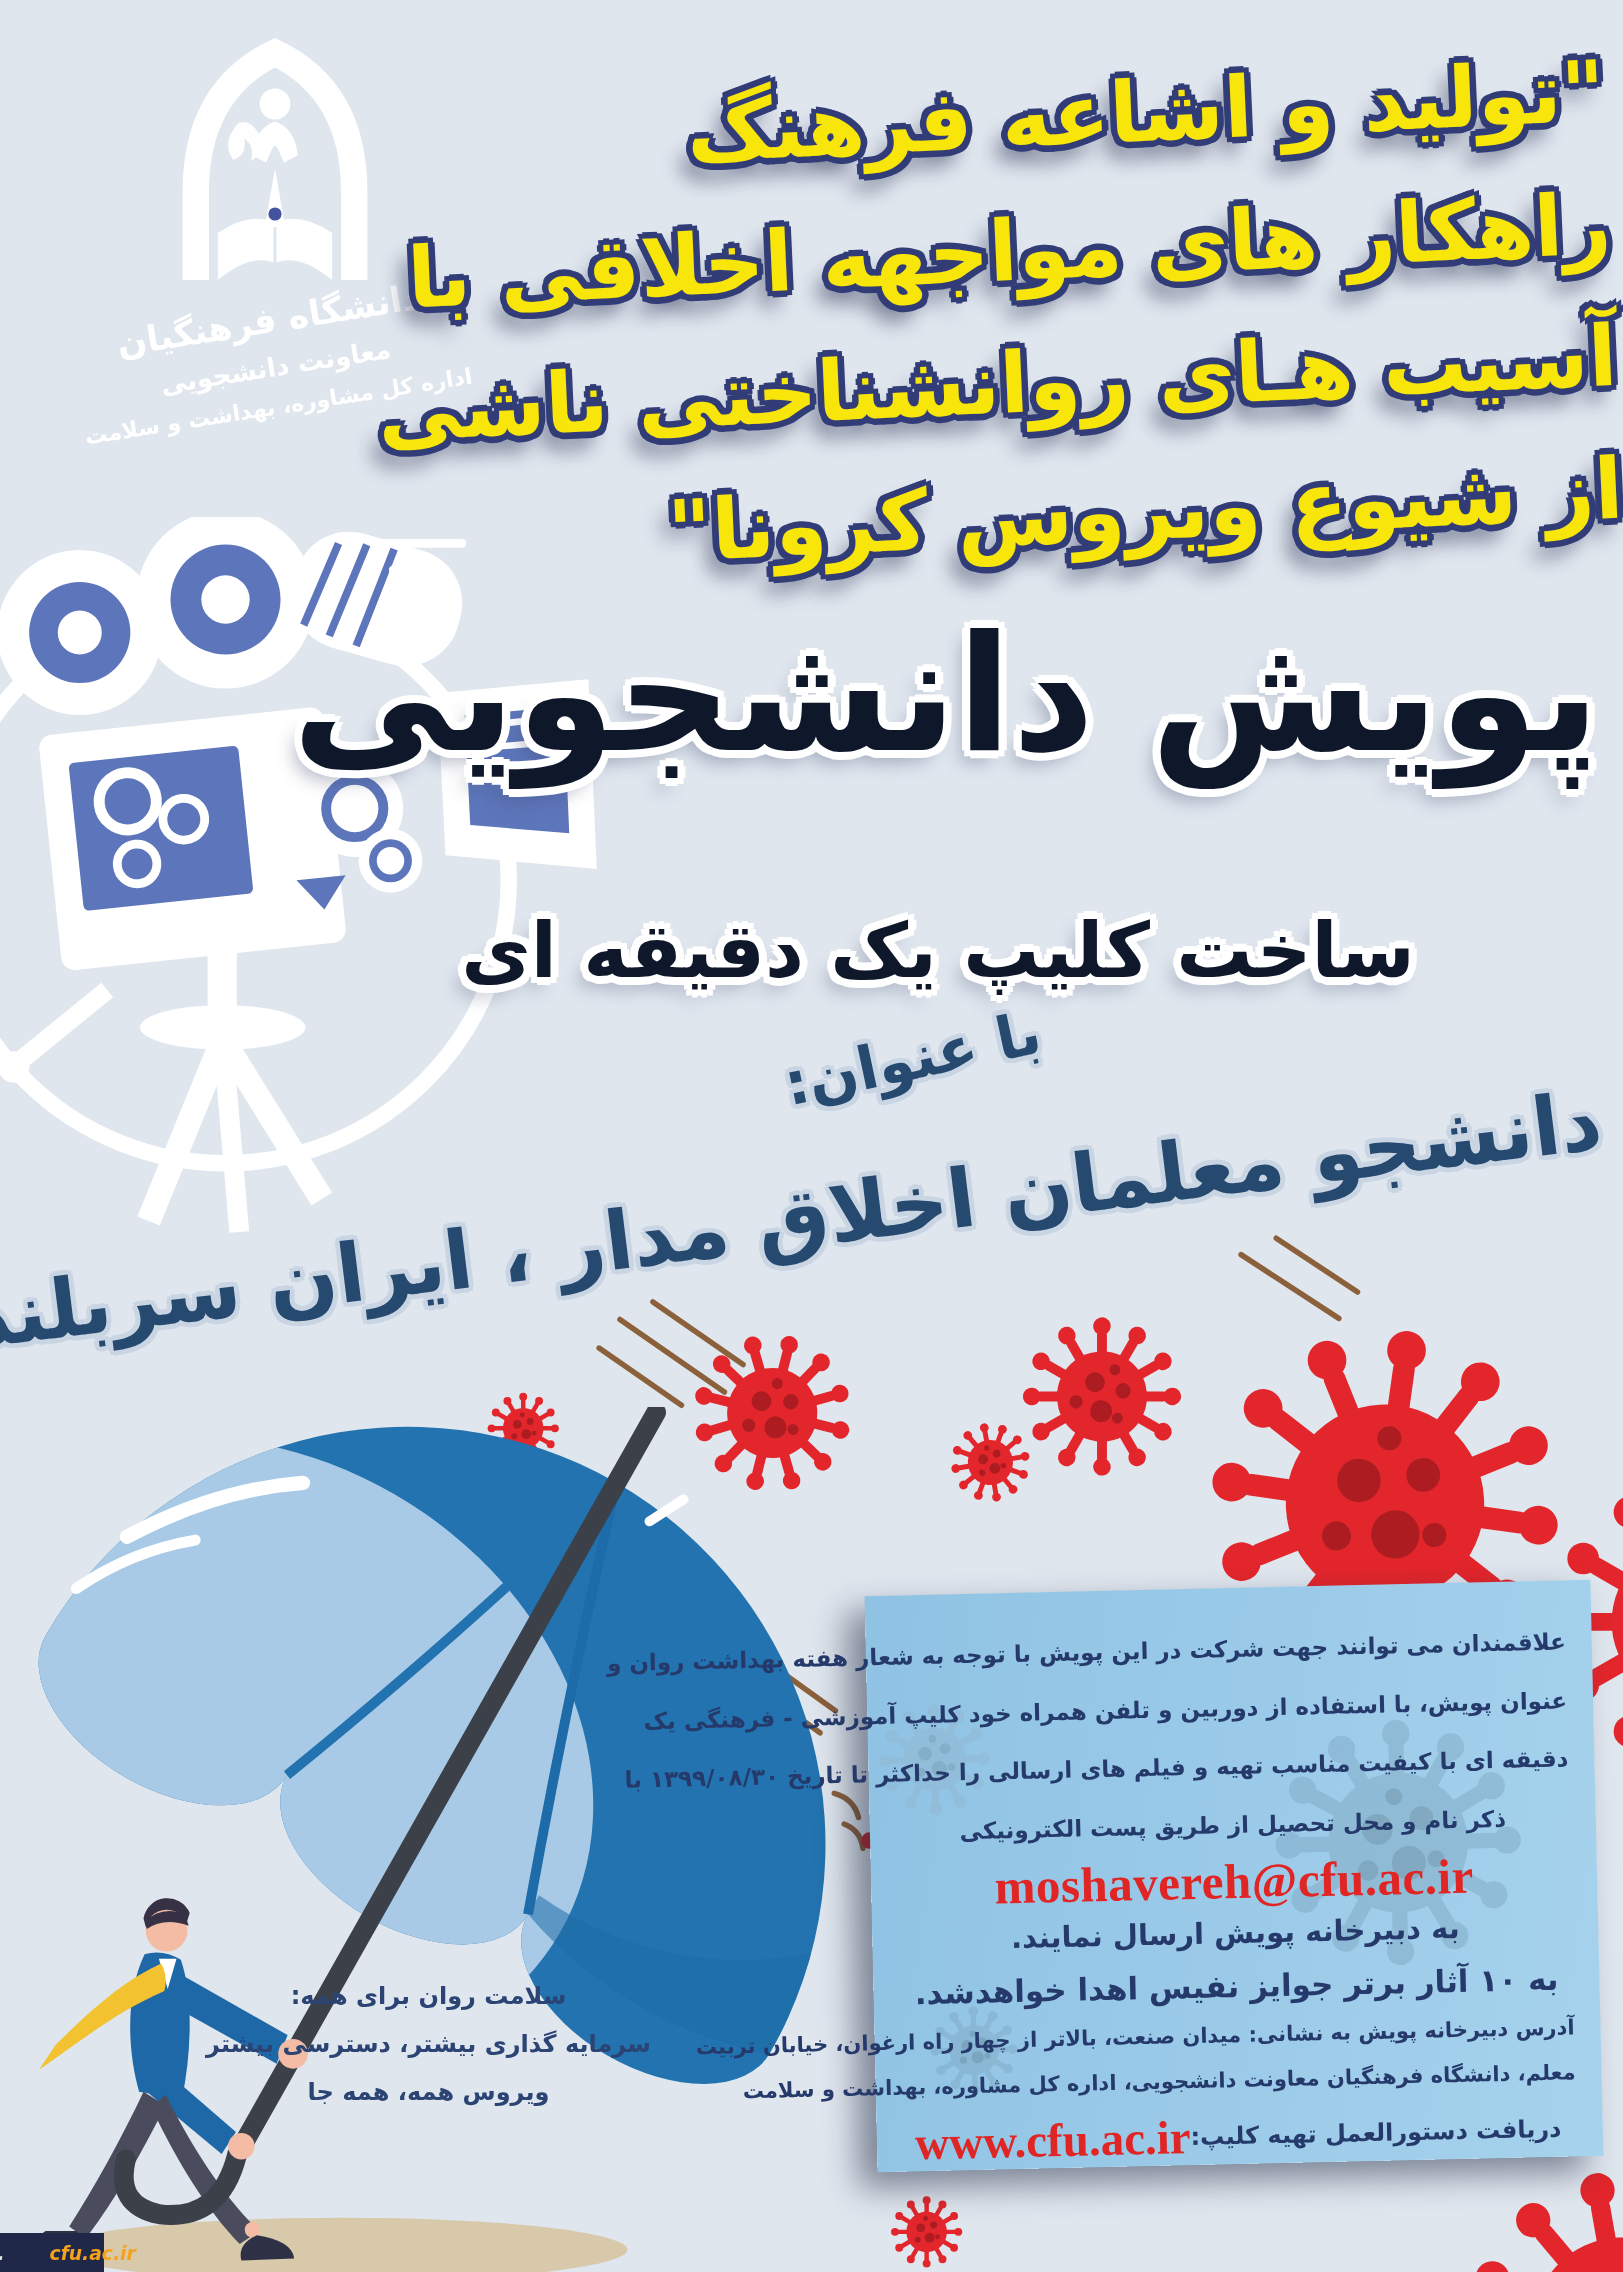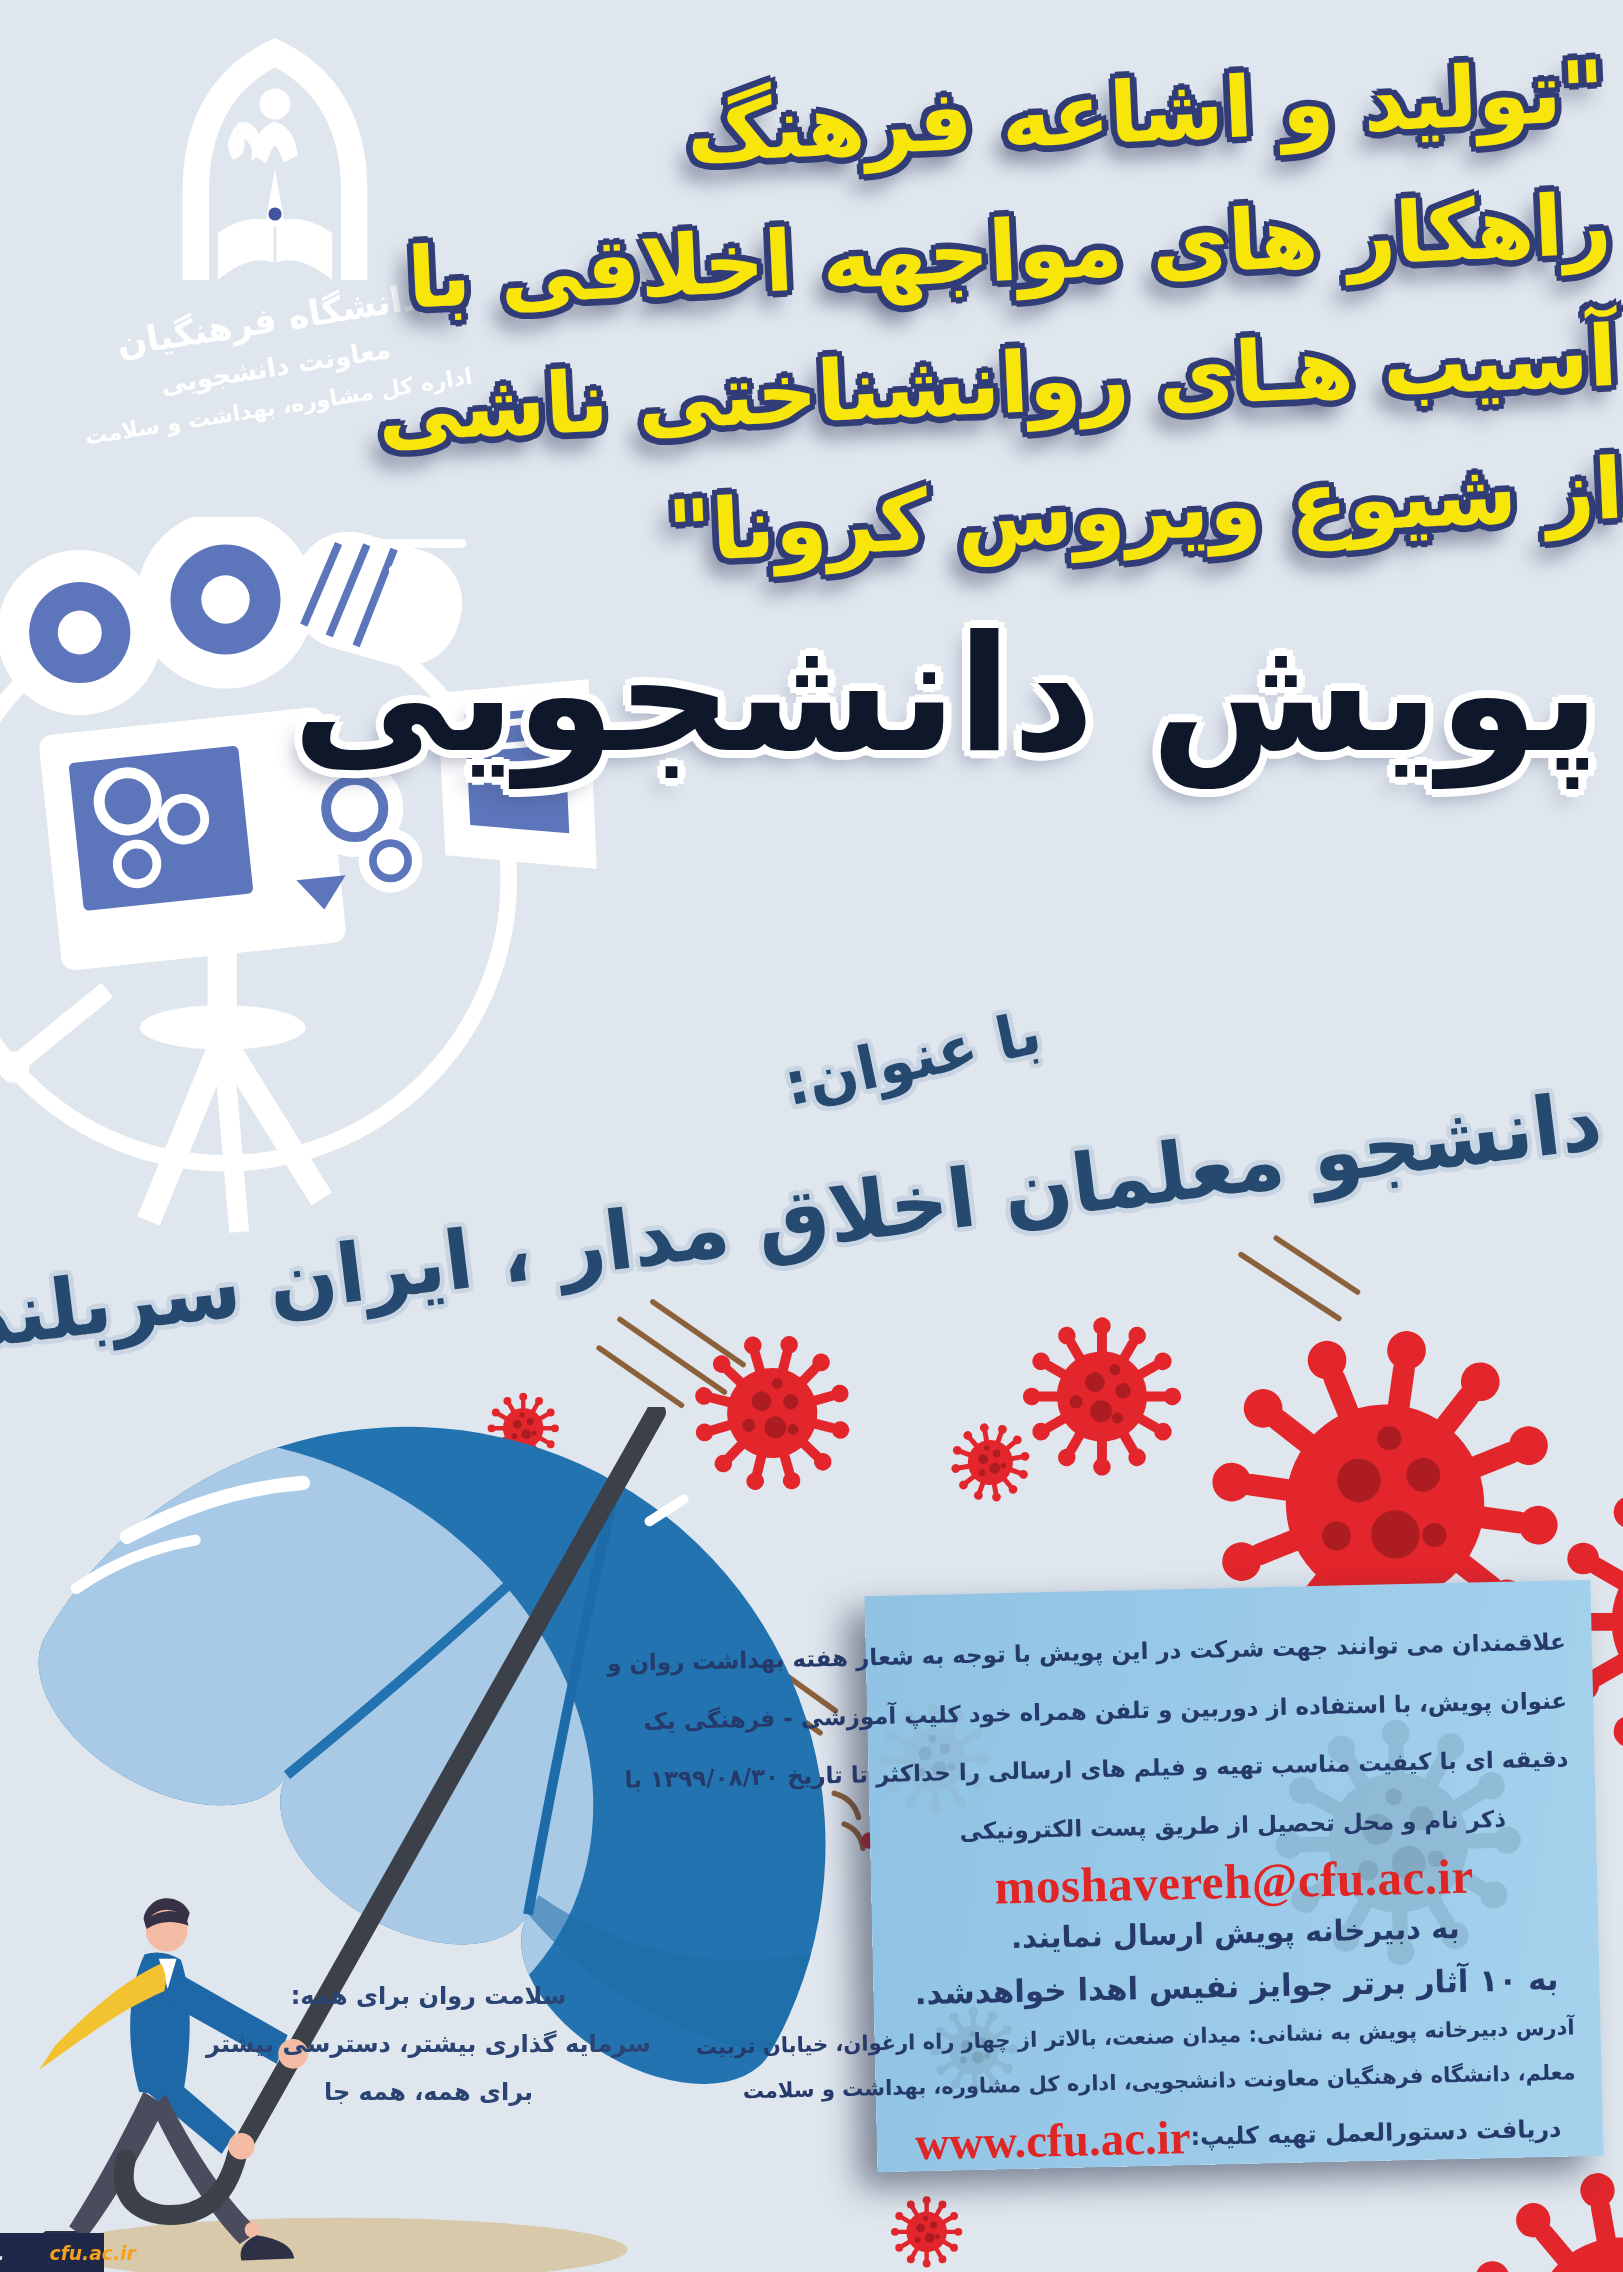--- a/index.html
+++ b/index.html
@@ -167,20 +167,21 @@
   </div>
 
   <div class="abs quote-block rtl">
     <div class="quote-line nowrap">"تولید و اشاعه فرهنگ</div>
     <div class="quote-line nowrap">راهکار های مواجهه اخلاقی با</div>
     <div class="quote-line nowrap">آسیب هـای روانشناختی ناشی</div>
     <div class="quote-line nowrap">از شیوع ویروس کرونا"</div>
   </div>
 
   <div class="abs title-main red-stroke rtl center nowrap">پویش دانشجویی</div>
+  <div class="abs title-sub red-stroke rtl center nowrap">ساخت کلیپ یک دقیقه ای</div>
 
   <div class="abs with-label navy-stroke rtl center nowrap">با عنوان:</div>
 
   <div class="abs theme-line navy-stroke rtl center nowrap">دانشجو معلمان اخلاق مدار ، ایران سربلند</div>
 
   <svg class="abs" style="left:0; top:0;" width="1623" height="2273" viewBox="0 0 2953 4134">
     <defs>
       <g id="virus">
         <g stroke="currentColor" stroke-width="9" stroke-linecap="round">
           <line x1="40" y1="0" x2="56" y2="0"></line>
@@ -314,21 +315,21 @@
       <div class="box-footer">
         <div class="footer-label nowrap">دریافت دستورالعمل تهیه کلیپ:</div>
         <div class="website nowrap" dir="ltr">www.cfu.ac.ir</div>
       </div>
     </div>
   </div>
 
   <div class="abs slogan-block rtl center">
     <div class="nowrap">سلامت روان برای همه:</div>
     <div class="nowrap">سرمایه گذاری بیشتر، دسترسی بیشتر</div>
-    <div class="nowrap">برای همه، همه جا</div>
+    <div class="nowrap">ویروس همه، همه جا</div>
   </div>
 
   <div class="abs corner-badge">
     <span class="badge-prefix">tts.</span>
       <span class="badge-domain">cfu.ac.ir</span>
   </div>
 
 </div>
 
 

